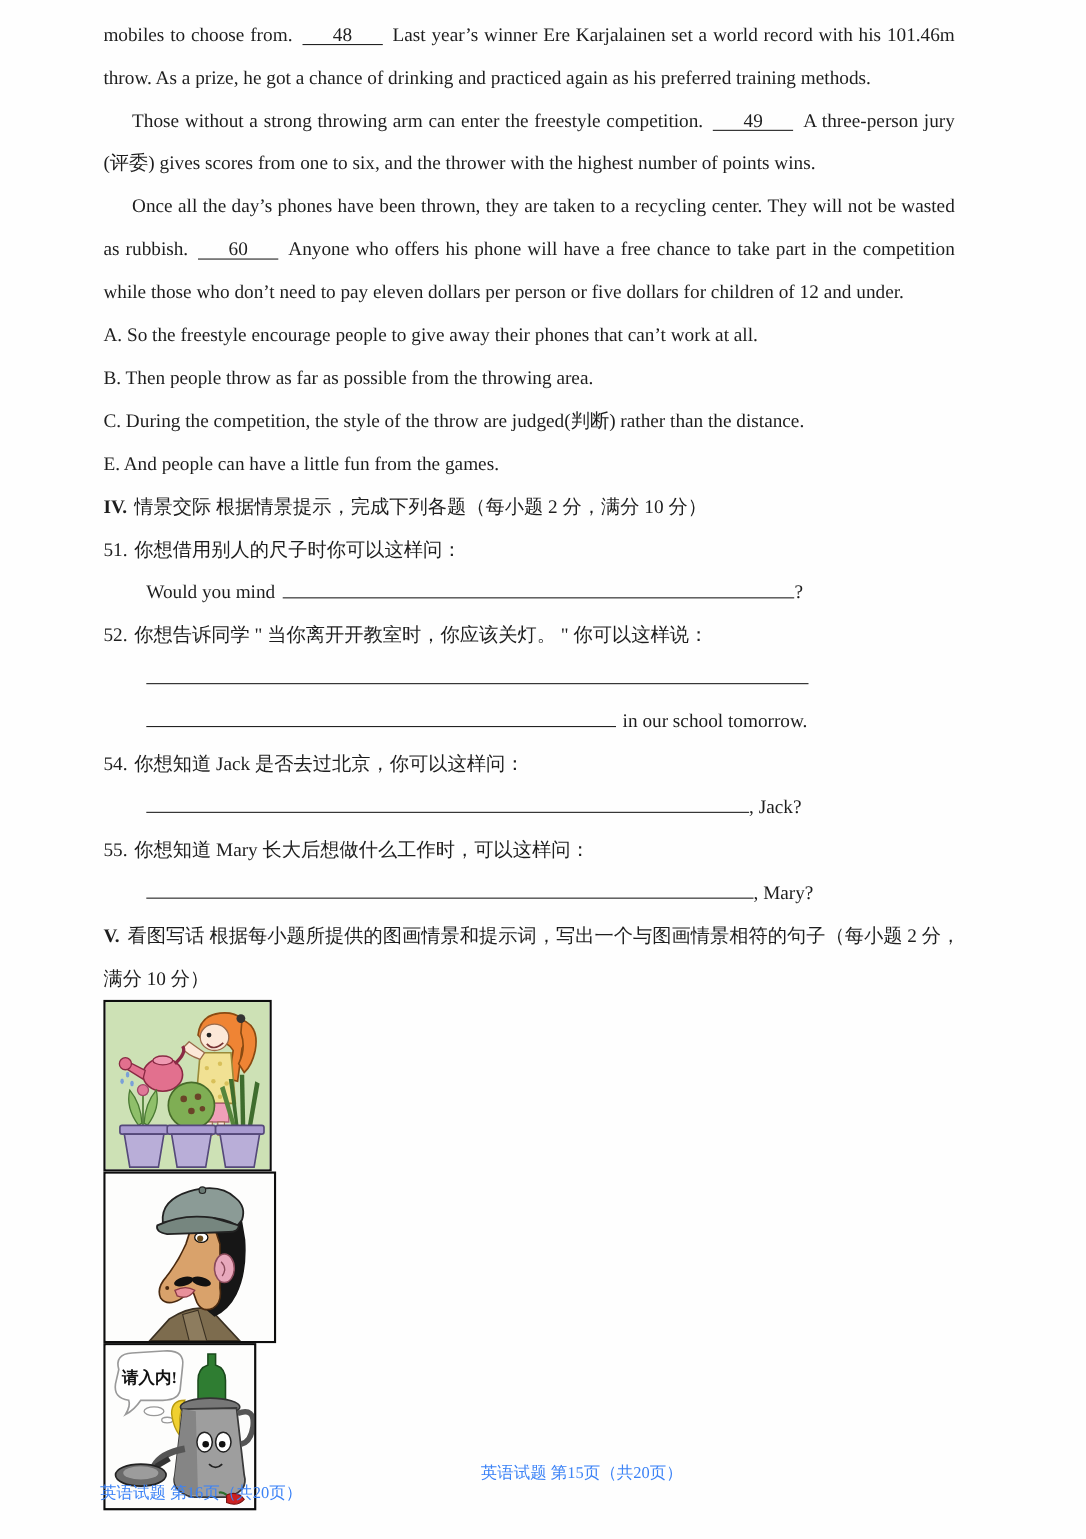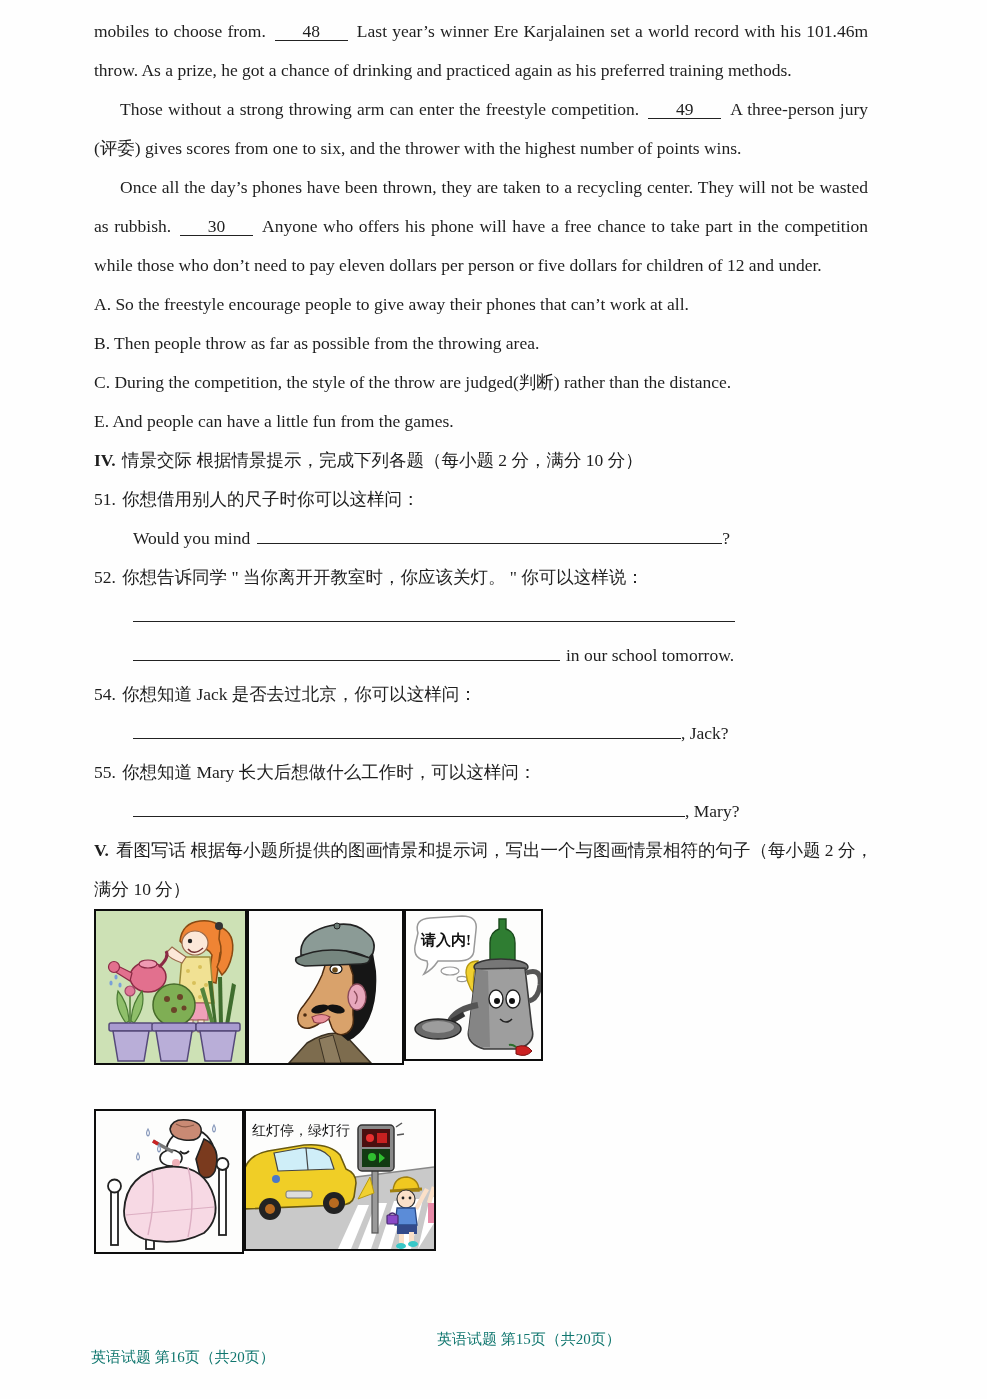--- a/index.html
+++ b/index.html
@@ -36,39 +36,39 @@
   .aw51{width:465px;margin-left:7px;}
   .aw52{width:602px;}
   .aw53{width:427px;}
   .aw54{width:548px;}
   .aw55{width:552px;}
   .num{display:inline-block;width:28px;}
   .slabel{display:inline-block;width:28px;font-weight:bold;}
   .slabel.v{width:22px;}
   .answer{padding-left:39px;}
   .gap{margin-left:6px;}
-  .img-row{display:flex;align-items:flex-start;}
+  .img-row{display:flex;align-items:flex-start;flex-direction:column;}
   .row1{margin-top:0;}
   .row2{margin-top:44px;}
   figure.pic{
     margin:0;padding:0;
     border:2px solid #0d0d0d;
     background:#fff;
     flex:0 0 auto;
   }
   .p1{margin-left:2px;background:#cde1b5;}
   .p2{margin-left:74px;}
   .p3{margin-left:43px;}
   .p4{margin-left:0;}
   .p5{margin-left:68px;}
   .pic svg{display:block;}
   .footer{
     position:absolute;
     font-size:15px;
-    color:#0f766e;
+    color:#3b82f6;
     white-space:nowrap;
   }
   .footer15{left:437px;top:1330px;}
   .footer16{left:91px;top:1348px;}
 </style>
 </head>
 <body>
 
 <div class="page">
   <div class="content">
@@ -82,21 +82,21 @@
     <div class="line just indent">
       <span>Those without a strong throwing arm can enter the freestyle competition.</span><span class="blank pw">49</span><span>A three-person jury</span>
     </div>
     <div class="line">
       <span>(评委) gives scores from one to six, and the thrower with the highest number of points wins.</span>
     </div>
     <div class="line just indent">
       <span>Once all the day’s phones have been thrown, they are taken to a recycling center. They will not be wasted</span>
     </div>
     <div class="line just">
-      <span>as rubbish.</span><span class="blank pw">30</span><span>Anyone who offers his phone will have a free chance to take part in the competition</span>
+      <span>as rubbish.</span><span class="blank pw">60</span><span>Anyone who offers his phone will have a free chance to take part in the competition</span>
     </div>
     <div class="line">
       <span>while those who don’t need to pay eleven dollars per person or five dollars for children of 12 and under.</span>
     </div>
 
     <div class="line"><span>A. So the freestyle encourage people to give away their phones that can’t work at all.</span></div>
     <div class="line"><span>B. Then people throw as far as possible from the throwing area.</span></div>
     <div class="line"><span>C. During the competition, the style of the throw are judged(判断) rather than the distance.</span></div>
     <div class="line"><span>E. And people can have a little fun from the games.</span></div>
 

